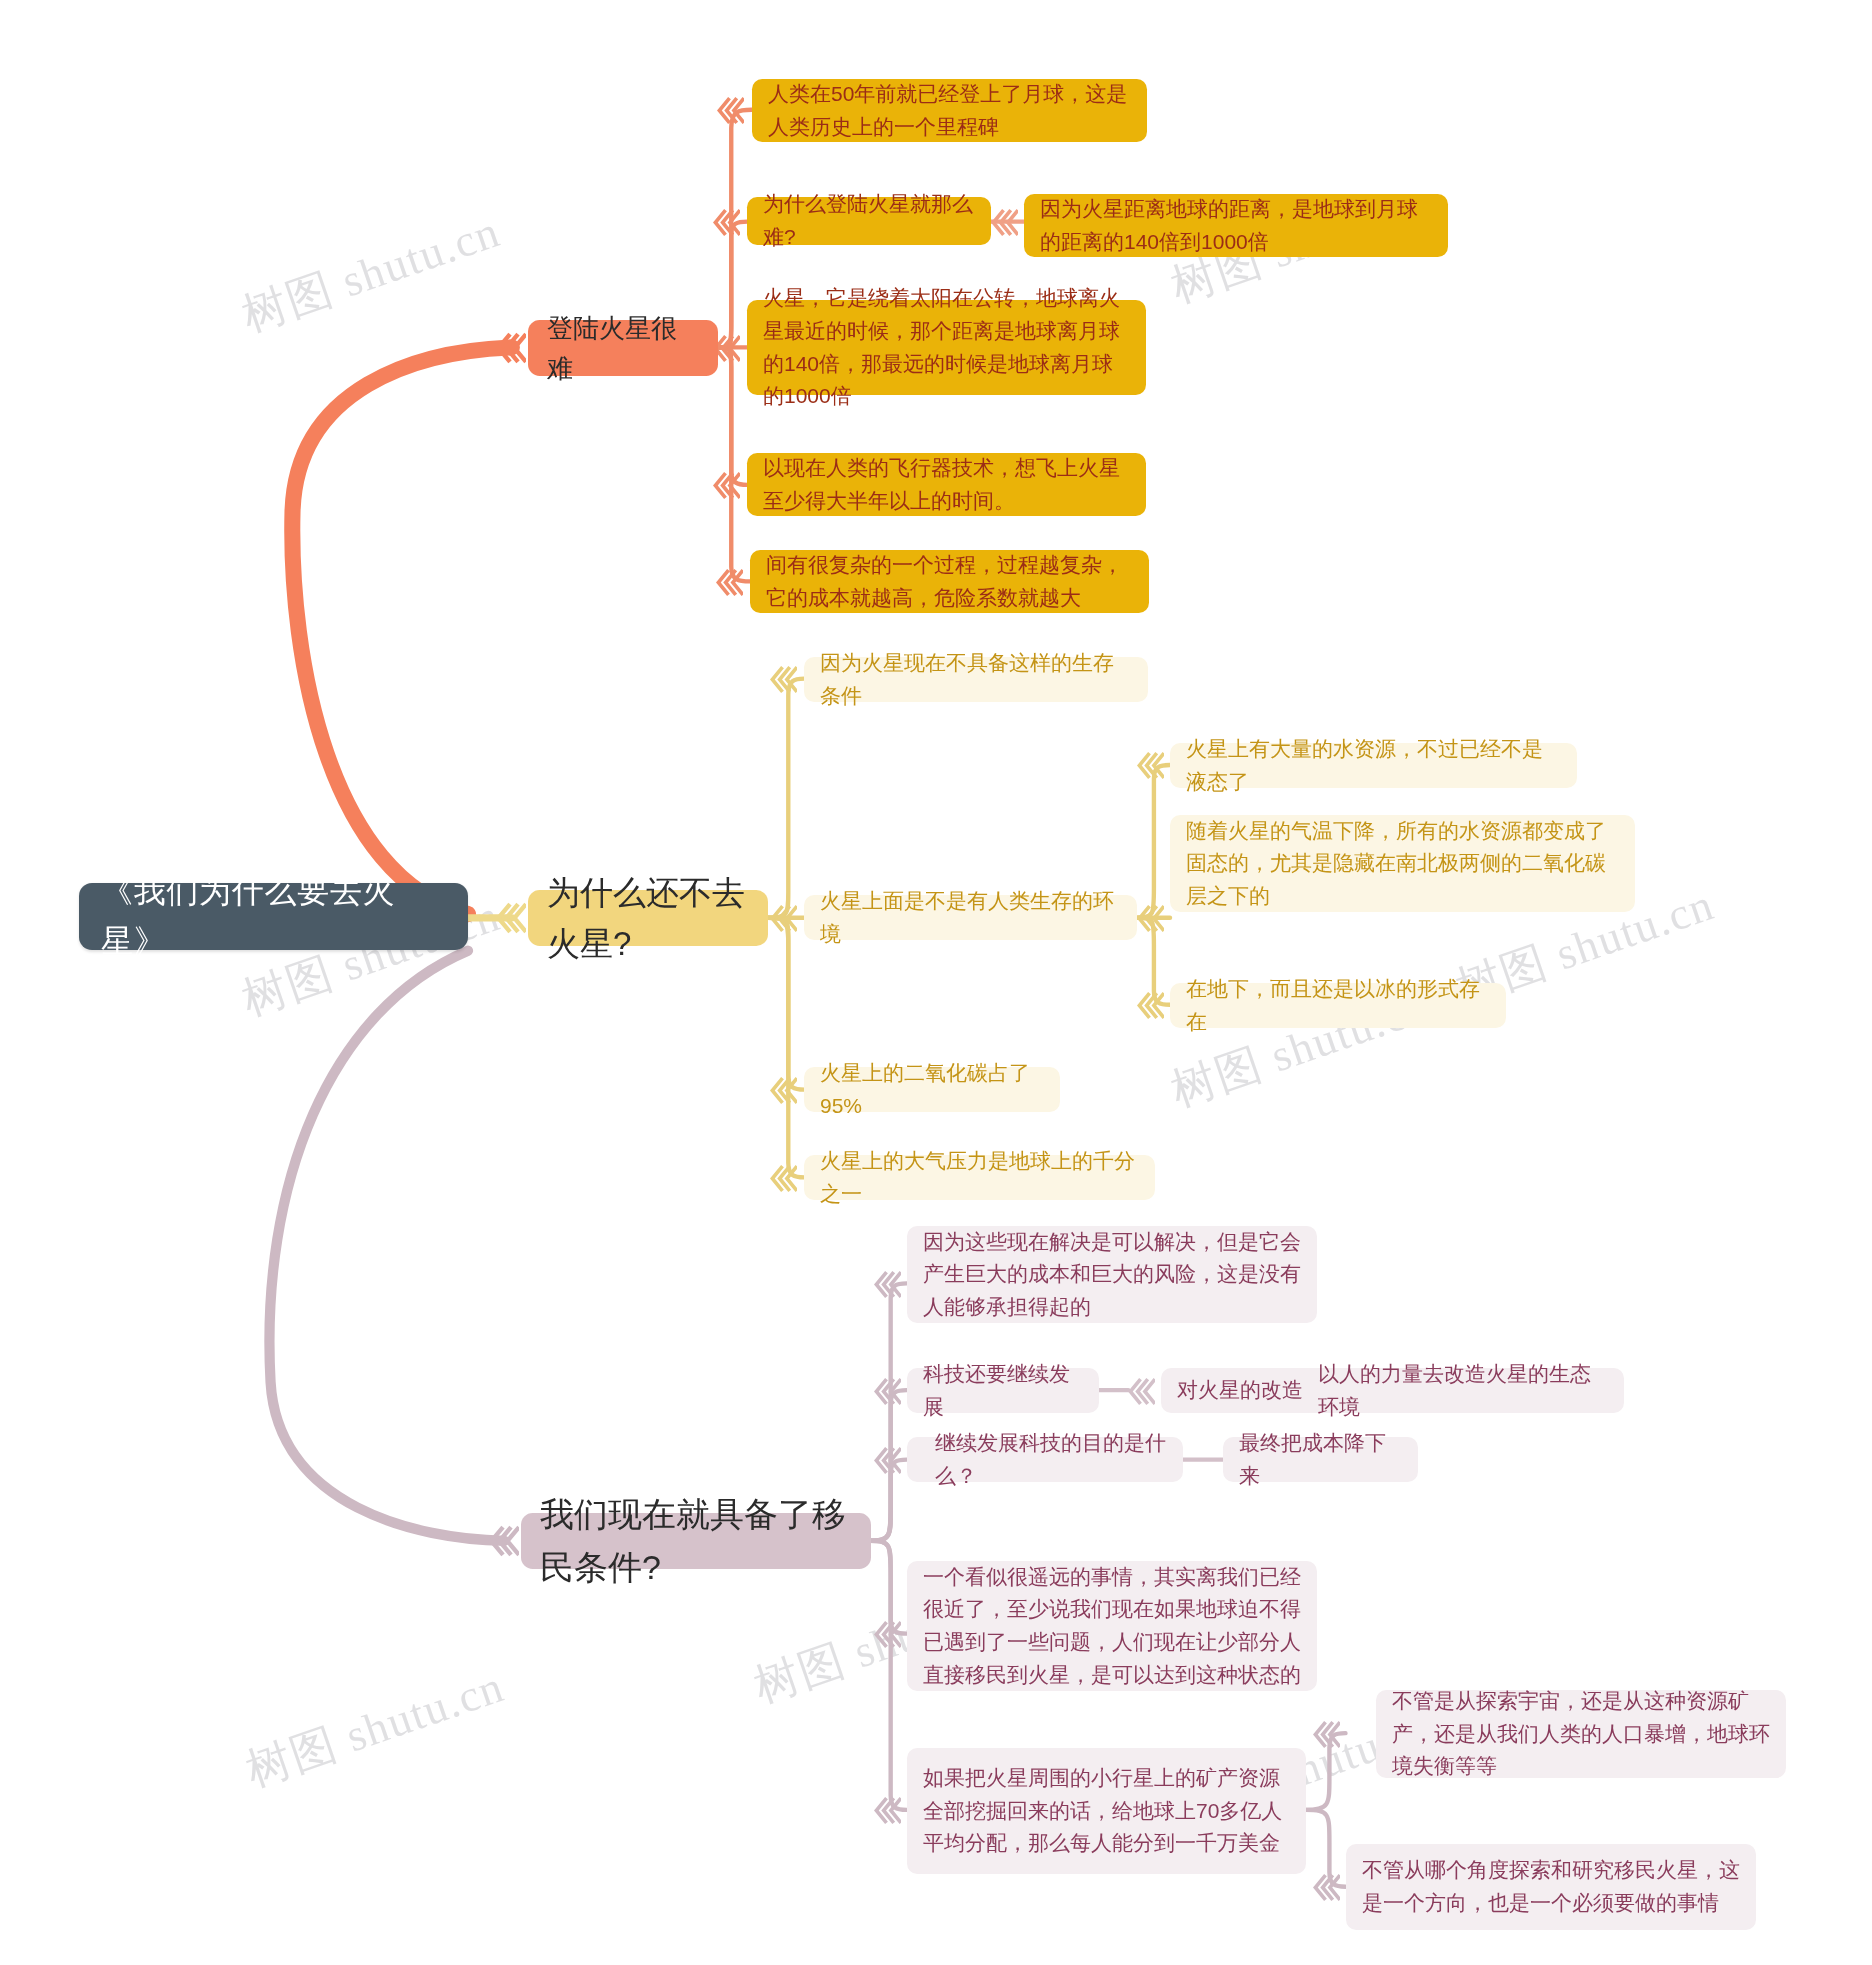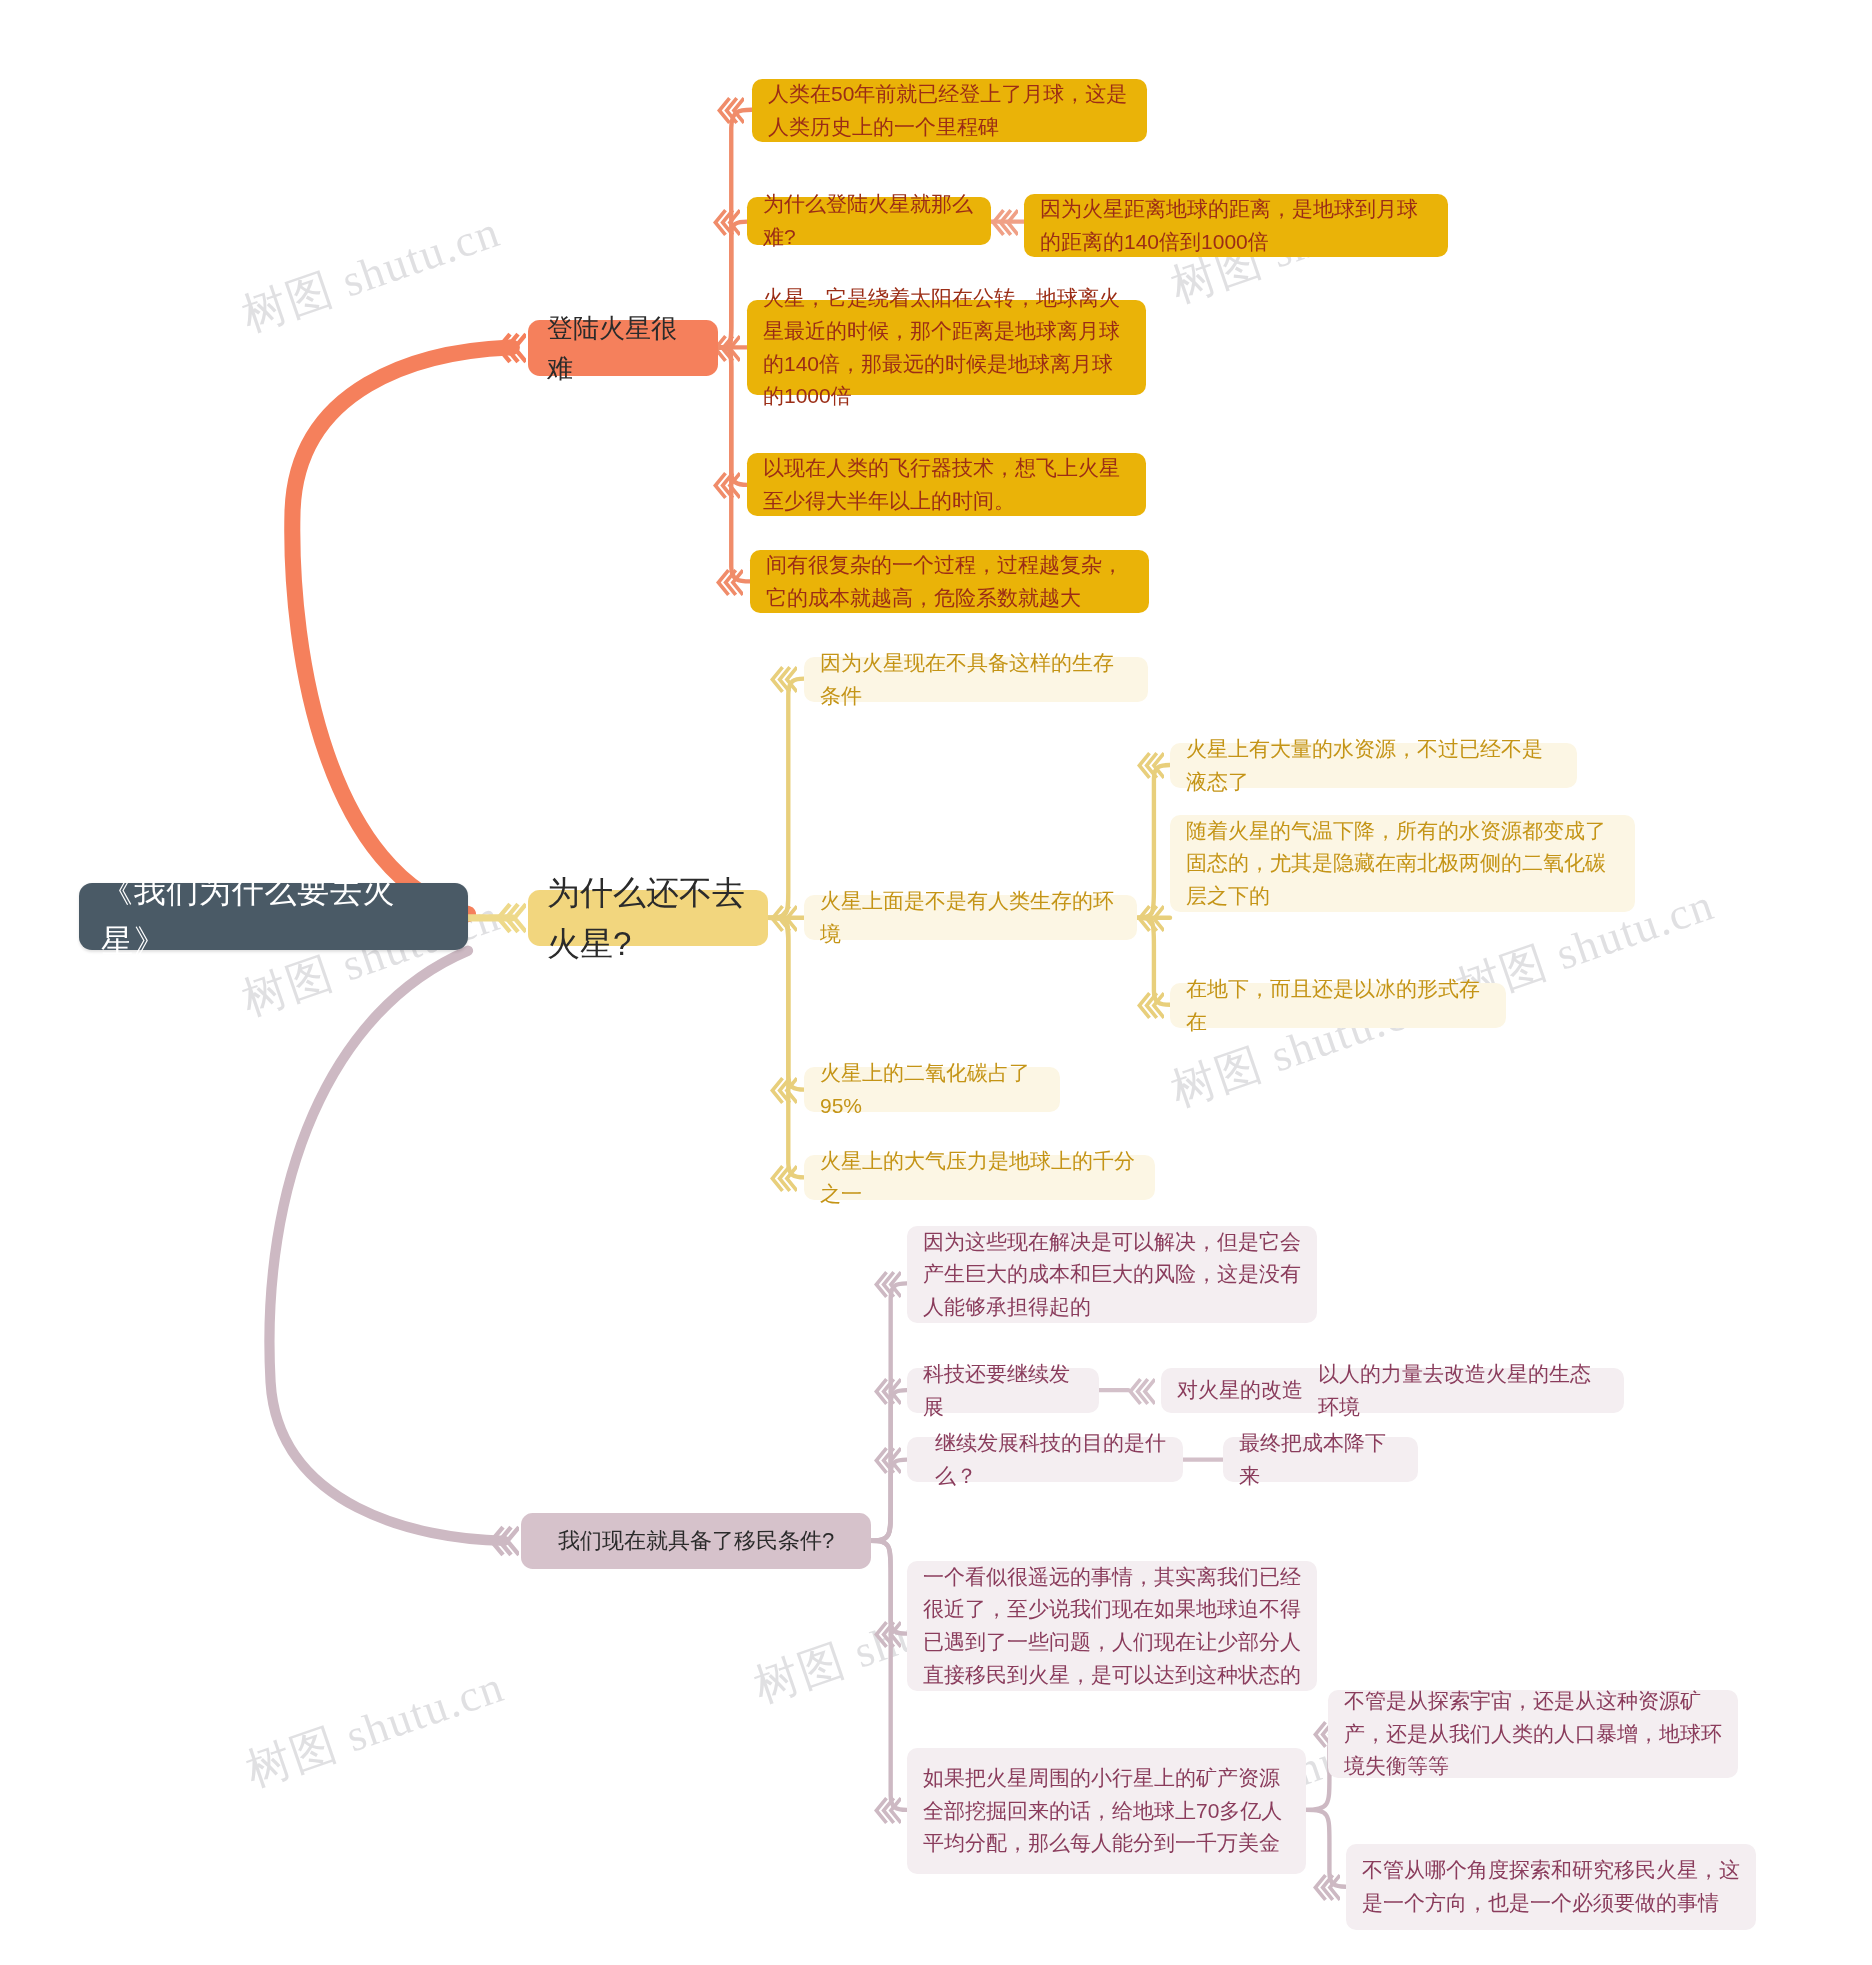--- a/index.html
+++ b/index.html
@@ -52,21 +52,21 @@
 
   
   .b1-main{background:#f5805c;color:#2b2b2b;font-size:26px;border-radius:11.7px;padding:12.4px 19px;}
   .b1-leaf{background:#eab308;color:#9b2d16;font-size:21px;}
 
   
   .b2-main{background:#f2d67e;color:#2b2b2b;font-size:33px;border-radius:11.7px;padding:12.4px 19px;}
   .b2-leaf{background:#fcf6e4;color:#c49416;font-size:21px;}
 
   
-  .b3-main{background:#d6c2cb;color:#2b2b2b;font-size:22px;border-radius:11.7px;padding:12.4px 19px;}
+  .b3-main{background:#d6c2cb;color:#2b2b2b;font-size:34px;border-radius:11.7px;padding:12.4px 19px;}
   .b3-leaf{background:#f4eef1;color:#8a3c5c;font-size:21px;}
 
   
   .arrow{
     position:absolute;
     pointer-events:none;
     font-size:0;
   }
   .arrow svg{display:block;}
 </style>
@@ -406,18 +406,18 @@
   <div class="node b3-leaf" style="left:1302px;top:1368px;width:322px;height:45px;">以人的力量去改造火星的生态环境</div>
 
   <div class="node b3-leaf" style="left:907px;top:1437px;width:276px;height:45px;padding-left:28px;">继续发展科技的目的是什么？</div>
 
   <div class="node b3-leaf" style="left:1223px;top:1437px;width:195px;height:45px;">最终把成本降下来</div>
 
   <div class="node b3-leaf" style="left:907px;top:1561px;width:410px;height:130px;">一个看似很遥远的事情，其实离我们已经很近了，至少说我们现在如果地球迫不得已遇到了一些问题，人们现在让少部分人直接移民到火星，是可以达到这种状态的</div>
 
   <div class="node b3-leaf" style="left:907px;top:1748px;width:399px;height:126px;">如果把火星周围的小行星上的矿产资源全部挖掘回来的话，给地球上70多亿人平均分配，那么每人能分到一千万美金</div>
 
-  <div class="node b3-leaf" style="left:1328px;top:1690px;width:410px;height:88px;">不管是从探索宇宙，还是从这种资源矿产，还是从我们人类的人口暴增，地球环境失衡等等</div>
+  <div class="node b3-leaf" style="left:1376px;top:1690px;width:410px;height:88px;">不管是从探索宇宙，还是从这种资源矿产，还是从我们人类的人口暴增，地球环境失衡等等</div>
 
   <div class="node b3-leaf" style="left:1346px;top:1844px;width:410px;height:86px;">不管从哪个角度探索和研究移民火星，这是一个方向，也是一个必须要做的事情</div>
 
 </div>
 
 
 </body></html>

